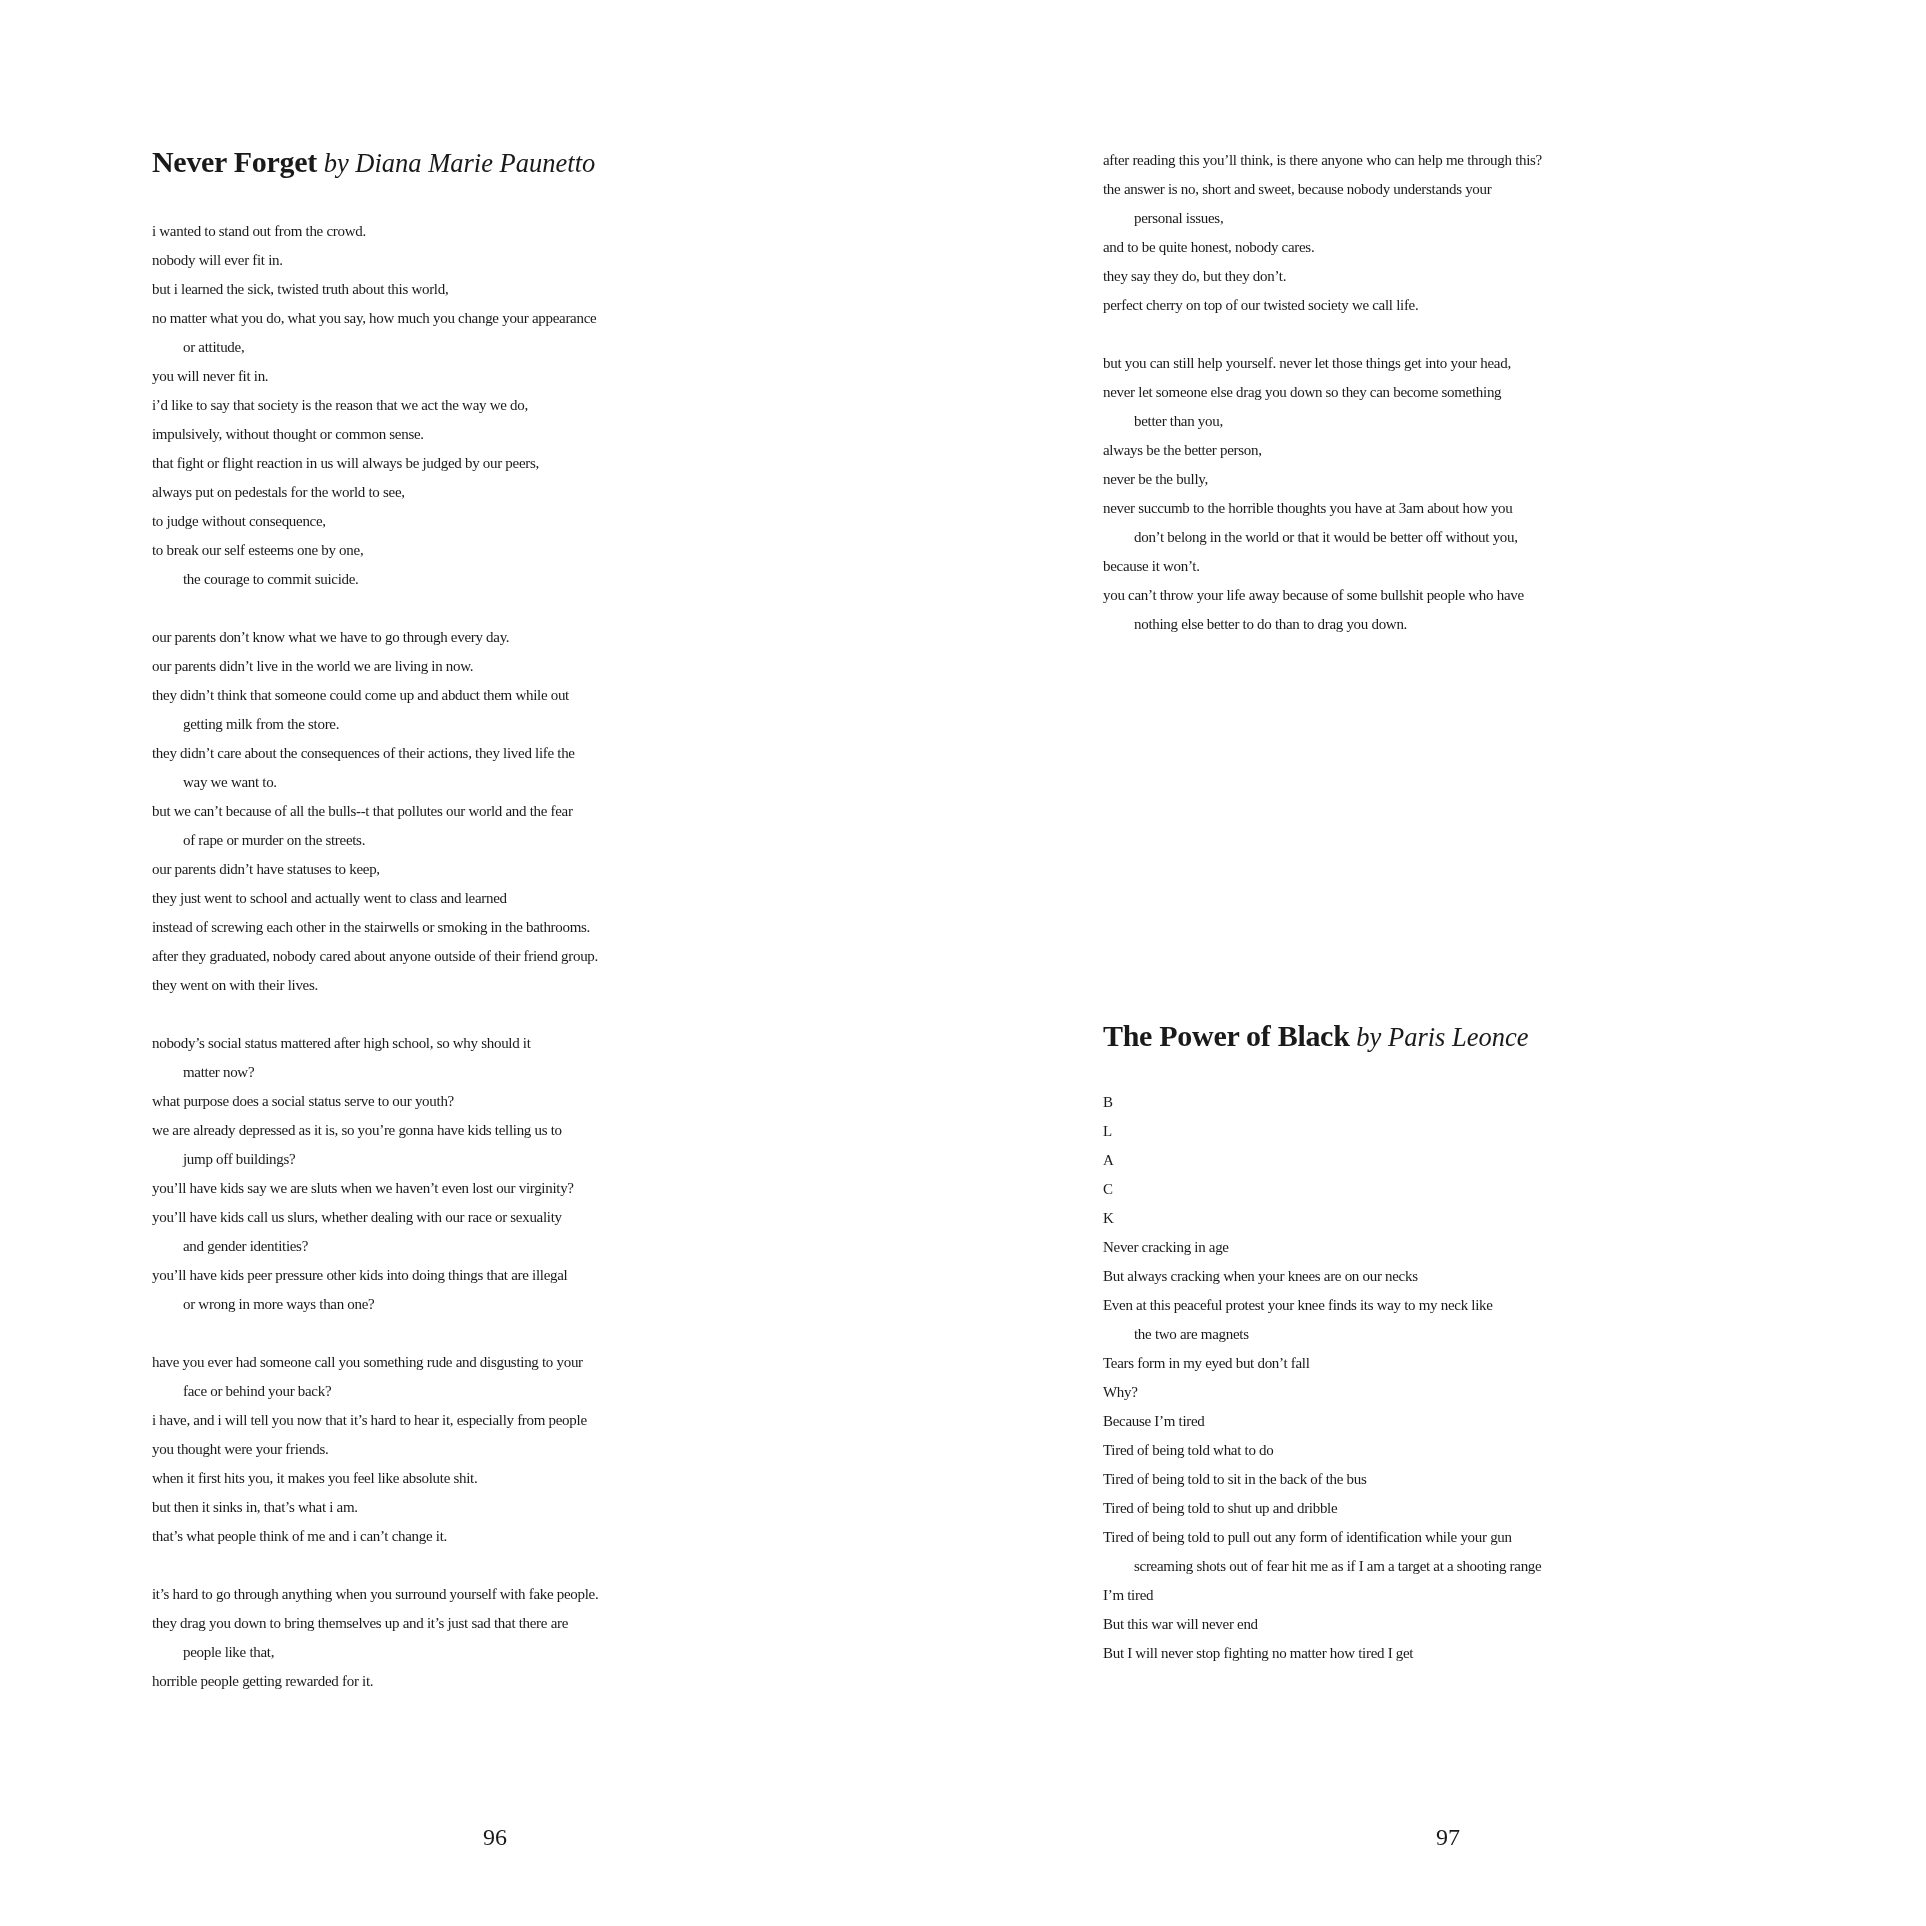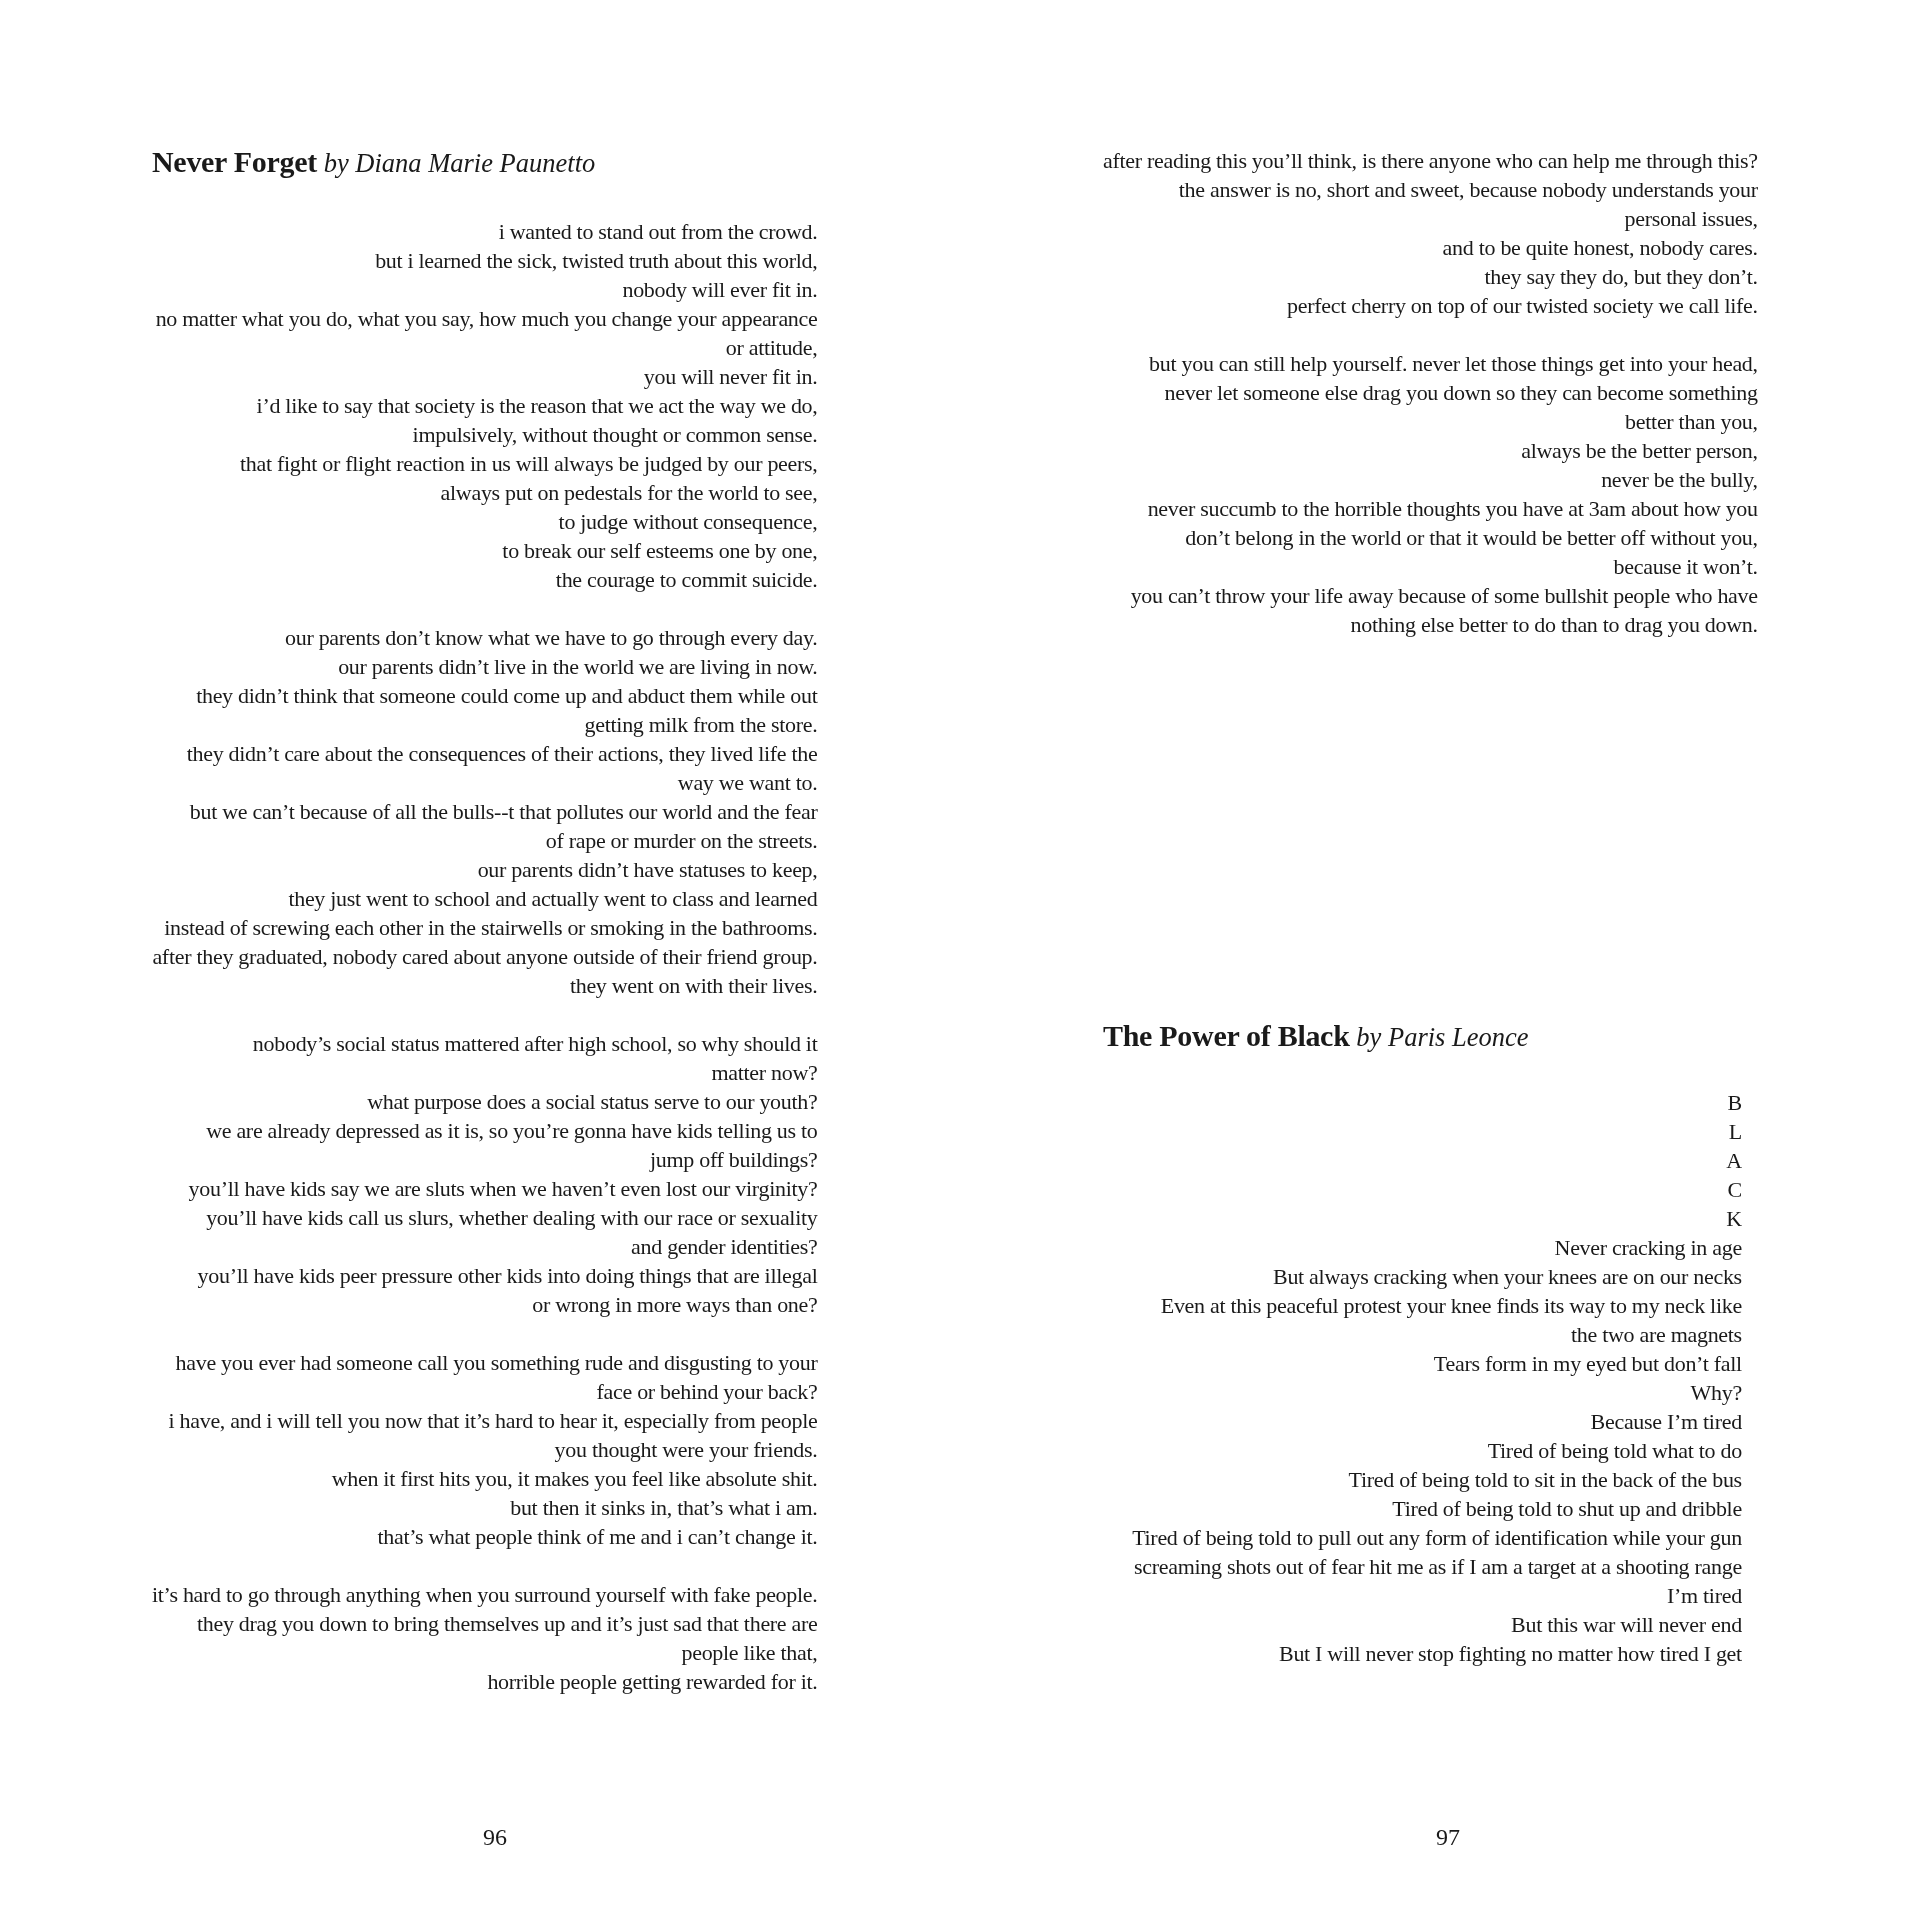--- a/index.html
+++ b/index.html
@@ -4,39 +4,39 @@
   <style>
     html, body { margin:0; padding:0; background:#ffffff; }
     body { width:1926px; height:1926px; position:relative; overflow:hidden;
            font-family:"Liberation Serif", "DejaVu Serif", serif; color:#1a1a1a; }
     .page { position:absolute; top:0; height:1926px; }
     #page-left { left:0; width:963px; }
     #page-right { left:963px; width:963px; }
     .poem-title { position:absolute; white-space:nowrap; line-height:1; }
     .poem-title .t { font-weight:bold; font-size:30px; letter-spacing:-0.3px; }
     .poem-title .by { font-style:italic; font-size:26.5px; margin-left:6.8px; }
-    .poem-body { position:absolute; white-space:nowrap; font-size:22px; line-height:29px; letter-spacing:-0.3px;text-align:right; }
+    .poem-body { position:absolute; white-space:nowrap; font-size:15px; line-height:29px; letter-spacing:-0.3px; }
     .line { display:block; height:29px; }
     .line.indent { padding-left:31px; }
     .stanza { margin-bottom:29px; }
     .stanza:last-child { margin-bottom:0; }
     .page-number { position:absolute; font-size:24px; top:1837px; transform:translateY(-50%); }
   </style>
 </head>
 <body>
 
 <div class="page" id="page-left">
   <div class="poem-title" style="left:152px; top:147px;">
     <span class="t">Never Forget</span><span class="by">by Diana Marie Paunetto</span>
   </div>
   <div class="poem-body" style="left:152px; top:217px;">
       <div class="stanza">
         <span class="line">i wanted to stand out from the crowd.</span>
+        <span class="line">nobody will ever fit in.</span>
         <span class="line">but i learned the sick, twisted truth about this world,</span>
-        <span class="line">nobody will ever fit in.</span>
         <span class="line">no matter what you do, what you say, how much you change your appearance</span>
         <span class="line indent">or attitude,</span>
         <span class="line">you will never fit in.</span>
         <span class="line">i’d like to say that society is the reason that we act the way we do,</span>
         <span class="line">impulsively, without thought or common sense.</span>
         <span class="line">that fight or flight reaction in us will always be judged by our peers,</span>
         <span class="line">always put on pedestals for the world to see,</span>
         <span class="line">to judge without consequence,</span>
         <span class="line">to break our self esteems one by one,</span>
         <span class="line indent">the courage to commit suicide.</span>

